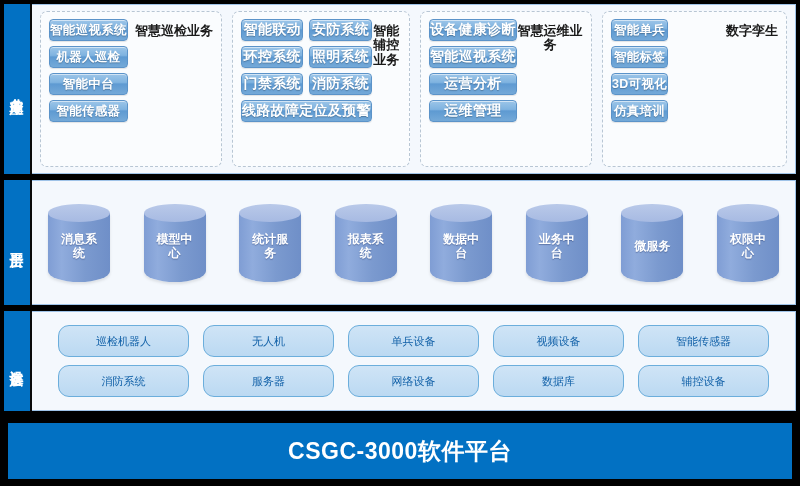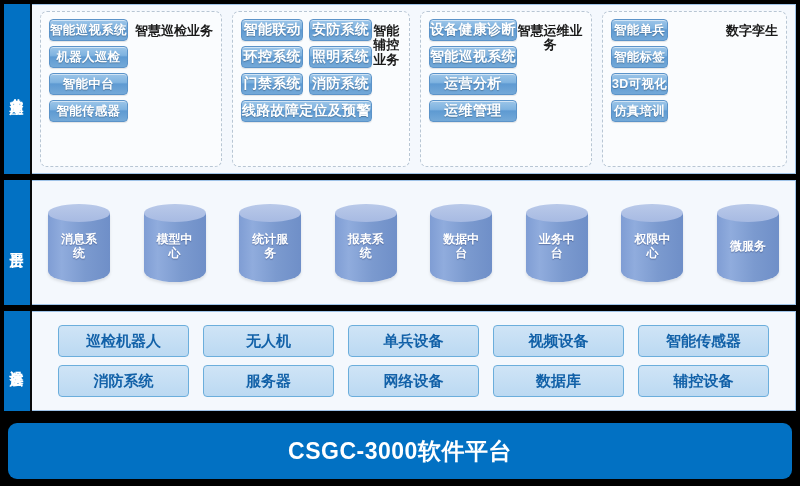--- a/index.html
+++ b/index.html
@@ -185,34 +185,34 @@
     flex-direction: row;
     justify-content: space-between;
     gap: 14px;
   }
   .device-box {
     flex: 1 1 0;
     height: 32px;
     display: flex;
     align-items: center;
     justify-content: center;
-    border-radius: 4px;
+    border-radius: 11px;
     background: linear-gradient(to bottom, #CFE4F6 0%, #BBD9F2 100%);
     border: 1px solid #6BAEDC;
     color: #1261A8;
-    font-size: 15px;
-    font-weight: bold;
+    font-size: 11px;
+    font-weight: normal;
     white-space: nowrap;
   }
 
   
   #platform-bar {
     margin: 6px 4px 4px 4px;
     height: 56px;
-    border-radius: 9px;
+    border-radius: 0;
     background: #0271C3;
     display: flex;
     align-items: center;
     justify-content: center;
     color: #ffffff;
     font-size: 23px;
     font-weight: bold;
     letter-spacing: 0.5px;
     text-align: right;
   }
@@ -314,26 +314,26 @@
         <div class="cyl-label">数据中台</div>
       </div>
       <div class="cyl">
         <div class="cyl-body"></div>
         <div class="cyl-top"></div>
         <div class="cyl-label">业务中台</div>
       </div>
       <div class="cyl">
         <div class="cyl-body"></div>
         <div class="cyl-top"></div>
+        <div class="cyl-label">微服务</div>
+      </div>
+      <div class="cyl">
+        <div class="cyl-body"></div>
+        <div class="cyl-top"></div>
         <div class="cyl-label">权限中心</div>
-      </div>
-      <div class="cyl">
-        <div class="cyl-body"></div>
-        <div class="cyl-top"></div>
-        <div class="cyl-label">微服务</div>
       </div>
 
     </div>
   </section>
 
   <section class="layer" id="layer-device">
     <div class="layer-tab">
       <span class="layer-tab-text">设备层</span>
     </div>
     <div class="layer-body">

